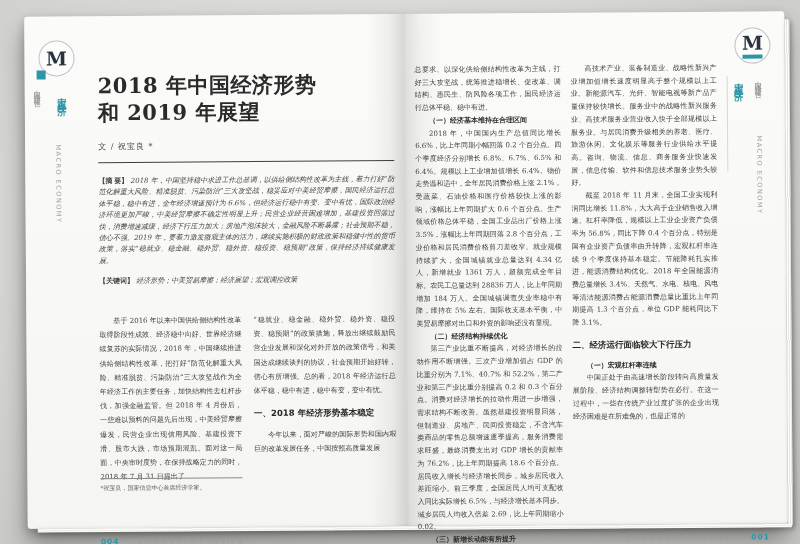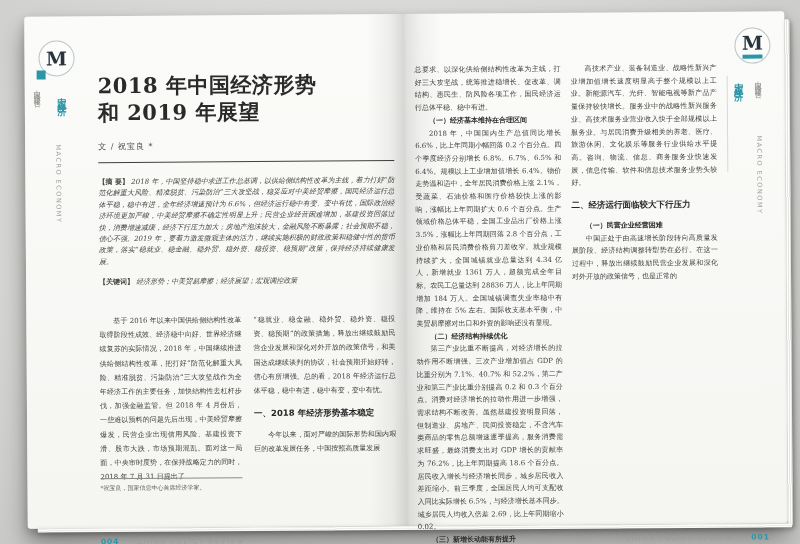--- a/index.html
+++ b/index.html
@@ -49,21 +49,21 @@
   .sb--right .v-report{position:absolute;left:34px;top:48px;height:120px;}
   .sb--right .v-en{position:absolute;left:36px;top:108px;height:120px;}
 
   
   .lp-head{position:absolute;left:73px;top:56px;width:296px;z-index:2;}
   .title{margin:0;font-size:21px;line-height:27px;font-weight:bold;color:#2a2a2a;letter-spacing:0.5px;}
   .byline{margin-top:15px;font-size:8px;color:#4a4a4a;letter-spacing:1px;}
   .head-rule{margin-top:10px;border-top:1.5px solid #3f3f3f;height:0;}
   .abstract{margin-top:13px;font-size:7px;line-height:11.4px;text-align:justify;color:#454545;font-style:italic;}
   .keywords{margin-top:9px;font-size:7px;color:#454545;font-style:italic;}
-  .lbl{font-weight:bold;font-style:normal;}
+  .lbl{font-weight:bold;font-style:normal;font-family:Liberation Serif, serif;}
 
   
   .cols{position:absolute;display:flex;z-index:2;}
   .lp-cols{left:73px;top:298px;width:296px;gap:12px;}
   .lp-cols .col{width:142px;font-size:7px;line-height:14.2px;}
   .rp-cols{left:10px;top:50px;width:302px;gap:10px;}
   .rp-cols .col{width:146px;font-size:7px;line-height:12.7px;}
   .col{text-align:justify;color:#3e3e3e;}
   .col p{margin:0;}
   .p-indent{text-indent:2em;}
@@ -152,23 +152,24 @@
       <div class="col">
         <p>总要求、以深化供给侧结构性改革为主线，打好三大攻坚战，统筹推进稳增长、促改革、调结构、惠民生、防风险各项工作，国民经济运行总体平稳、稳中有进。</p>
         <p class="h-sub">（一）经济基本维持在合理区间</p>
         <p class="p-indent">2018 年，中国国内生产总值同比增长 6.6%，比上年同期小幅回落 0.2 个百分点。四个季度经济分别增长 6.8%、6.7%、6.5% 和 6.4%。规模以上工业增加值增长 6.4%。物价走势温和适中，全年居民消费价格上涨 2.1%，受蔬菜、石油价格和医疗价格较快上涨的影响，涨幅比上年同期扩大 0.6 个百分点。生产领域价格总体平稳，全国工业品出厂价格上涨 3.5%，涨幅比上年同期回落 2.8 个百分点，工业价格和居民消费价格剪刀差收窄。就业规模持续扩大，全国城镇就业总量达到 4.34 亿人，新增就业 1361 万人，超额完成全年目标。农民工总量达到 28836 万人，比上年同期增加 184 万人。全国城镇调查失业率稳中有降，维持在 5% 左右。国际收支基本平衡，中美贸易摩擦对出口和外资的影响还没有显现。</p>
         <p class="h-sub">（二）经济结构持续优化</p>
         <p class="p-indent">第三产业比重不断提高，对经济增长的拉动作用不断增强。三次产业增加值占 GDP 的比重分别为 7.1%、40.7% 和 52.2%，第二产业和第三产业比重分别提高 0.2 和 0.3 个百分点。消费对经济增长的拉动作用进一步增强，需求结构不断改善。虽然基建投资明显回落，但制造业、房地产、民间投资稳定，不含汽车类商品的零售总额增速逐季提高，服务消费需求旺盛，最终消费支出对 GDP 增长的贡献率为 76.2%，比上年同期提高 18.6 个百分点。居民收入增长与经济增长同步，城乡居民收入差距缩小。前三季度，全国居民人均可支配收入同比实际增长 6.5%，与经济增长基本同步。城乡居民人均收入倍差 2.69，比上年同期缩小 0.02。</p>
         <p class="h-sub">（三）新增长动能有所提升</p>
       </div>
       <div class="col">
         <p class="p-indent">高技术产业、装备制造业、战略性新兴产业增加值增长速度明显高于整个规模以上工业。新能源汽车、光纤、智能电视等新产品产量保持较快增长。服务业中的战略性新兴服务业、高技术服务业营业收入快于全部规模以上服务业。与居民消费升级相关的养老、医疗、旅游休闲、文化娱乐等服务行业供给水平提高。咨询、物流、信息、商务服务业快速发展，信息传输、软件和信息技术服务业势头较好。</p>
+        <p class="p-indent">截至 2018 年 11 月末，全国工业实现利润同比增长 11.8%，大大高于企业销售收入增速。杠杆率降低，规模以上工业企业资产负债率为 56.8%，同比下降 0.4 个百分点，特别是国有企业资产负债率由升转降，宏观杠杆率连续 9 个季度保持基本稳定。节能降耗扎实推进，能源消费结构优化。2018 年全国能源消费总量增长 3.4%、天然气、水电、核电、风电等清洁能源消费占能源消费总量比重比上年同期提高 1.3 个百分点，单位 GDP 能耗同比下降 3.1%。</p>
         <h2 class="h-section">二、经济运行面临较大下行压力</h2>
-        <p class="h-sub">（一）民营企业经营困难</p>
-        <p class="p-indent">中国正处于由高速增长阶段转向高质量发展阶段、经济结构调整转型势在必行。在这一过程中，释放出继续鼓励民营企业发展和深化对外开放的政策信号，也是正常的</p>
+        <p class="h-sub">（一）宏观杠杆率连续</p>
+        <p class="p-indent">中国正处于由高速增长阶段转向高质量发展阶段、经济结构调整转型势在必行。在这一过程中，一些在传统产业过度扩张的企业出现经济困难是在所难免的，也是正常的</p>
       </div>
     </div>
 
     <div class="footer rp-footer">
       <span>CHINA POLICY REVIEW</span>
       <span class="page-no" style="color:#2C96A9">001</span>
     </div>
   </div>
 
   <div class="gutter"></div>

